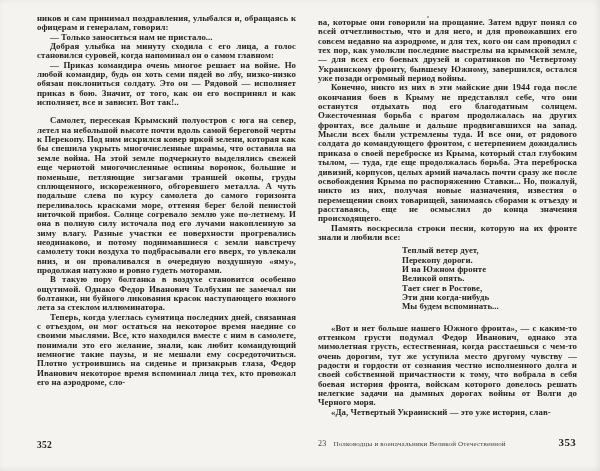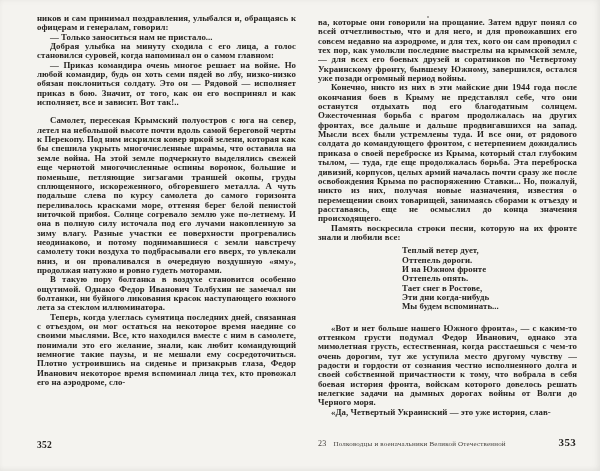--- a/index.html
+++ b/index.html
@@ -64,23 +64,23 @@
       <p class="para indent">В такую пору болтанка в воздухе становится особенно ощутимой. Однако Федор Иванович Толбухин не замечал ни болтанки, ни буйного ликования красок наступающего южного лета за стеклом иллюминатора.</p>
       <p class="para indent">Теперь, когда улеглась сумятица последних дней, связанная с отъездом, он мог остаться на некоторое время наедине со своими мыслями. Все, кто находился вместе с ним в самолете, понимали это его желание, знали, как любит командующий немногие такие паузы, и не мешали ему сосредоточиться. Плотно устроившись на сиденье и призакрыв глаза, Федор Иванович некоторое время вспоминал лица тех, кто провожал его на аэродроме, сло-</p>
     </div>
 
   <div class="page-body right">
       <p class="para no-indent">ва, которые они говорили на прощание. Затем вдруг понял со всей отчетливостью, что и для него, и для провожавших его совсем недавно на аэродроме, и для тех, кого он сам проводил с тех пор, как умолкли последние выстрелы на крымской земле, — для всех его боевых друзей и соратников по Четвертому Украинскому фронту, бывшему Южному, завершился, остался уже позади огромный период войны.</p>
       <p class="para indent">Конечно, никто из них в эти майские дни 1944 года после окончания боев в Крыму не представлял себе, что они останутся отдыхать под его благодатным солнцем. Ожесточенная борьба с врагом продолжалась на других фронтах, все дальше и дальше продвигавшихся на запад. Мысли всех были устремлены туда. И все они, от рядового солдата до командующего фронтом, с нетерпением дожидались приказа о своей переброске из Крыма, который стал глубоким тылом, — туда, где еще продолжалась борьба. Эта переброска дивизий, корпусов, целых армий началась почти сразу же после освобождения Крыма по распоряжению Ставки... Но, пожалуй, никто из них, получая новые назначения, известия о перемещении своих товарищей, занимаясь сборами к отъезду и расставаясь, еще не осмыслил до конца значения происходящего.</p>
       <p class="para indent">Память воскресила строки песни, которую на их фронте знали и любили все:</p>
       <div class="verse">
         <div class="verse-line">Теплый ветер дует,</div>
-        <div class="verse-line">Оттепель дороги.</div>
+        <div class="verse-line">Перекопу дороги.</div>
         <div class="verse-line">И на Южном фронте</div>
-        <div class="verse-line">Оттепель опять.</div>
+        <div class="verse-line">Великой опять.</div>
         <div class="verse-line">Тает снег в Ростове,</div>
         <div class="verse-line">Эти дни когда-нибудь</div>
         <div class="verse-line">Мы будем вспоминать...</div>
       </div>
       <p class="para indent">«Вот и нет больше нашего Южного фронта», — с каким-то оттенком грусти подумал Федор Иванович, однако эта мимолетная грусть, естественная, когда расстаешься с чем-то очень дорогим, тут же уступила место другому чувству — радости и гордости от сознания честно исполненного долга и своей собственной причастности к тому, что вобрала в себя боевая история фронта, войскам которого довелось решать нелегкие задачи на дымных дорогах войны от Волги до Черного моря.</p>
       <p class="para indent">«Да, Четвертый Украинский — это уже история, слав-</p>
     </div>
 
   <div class="page-num left-num">352</div>
 

